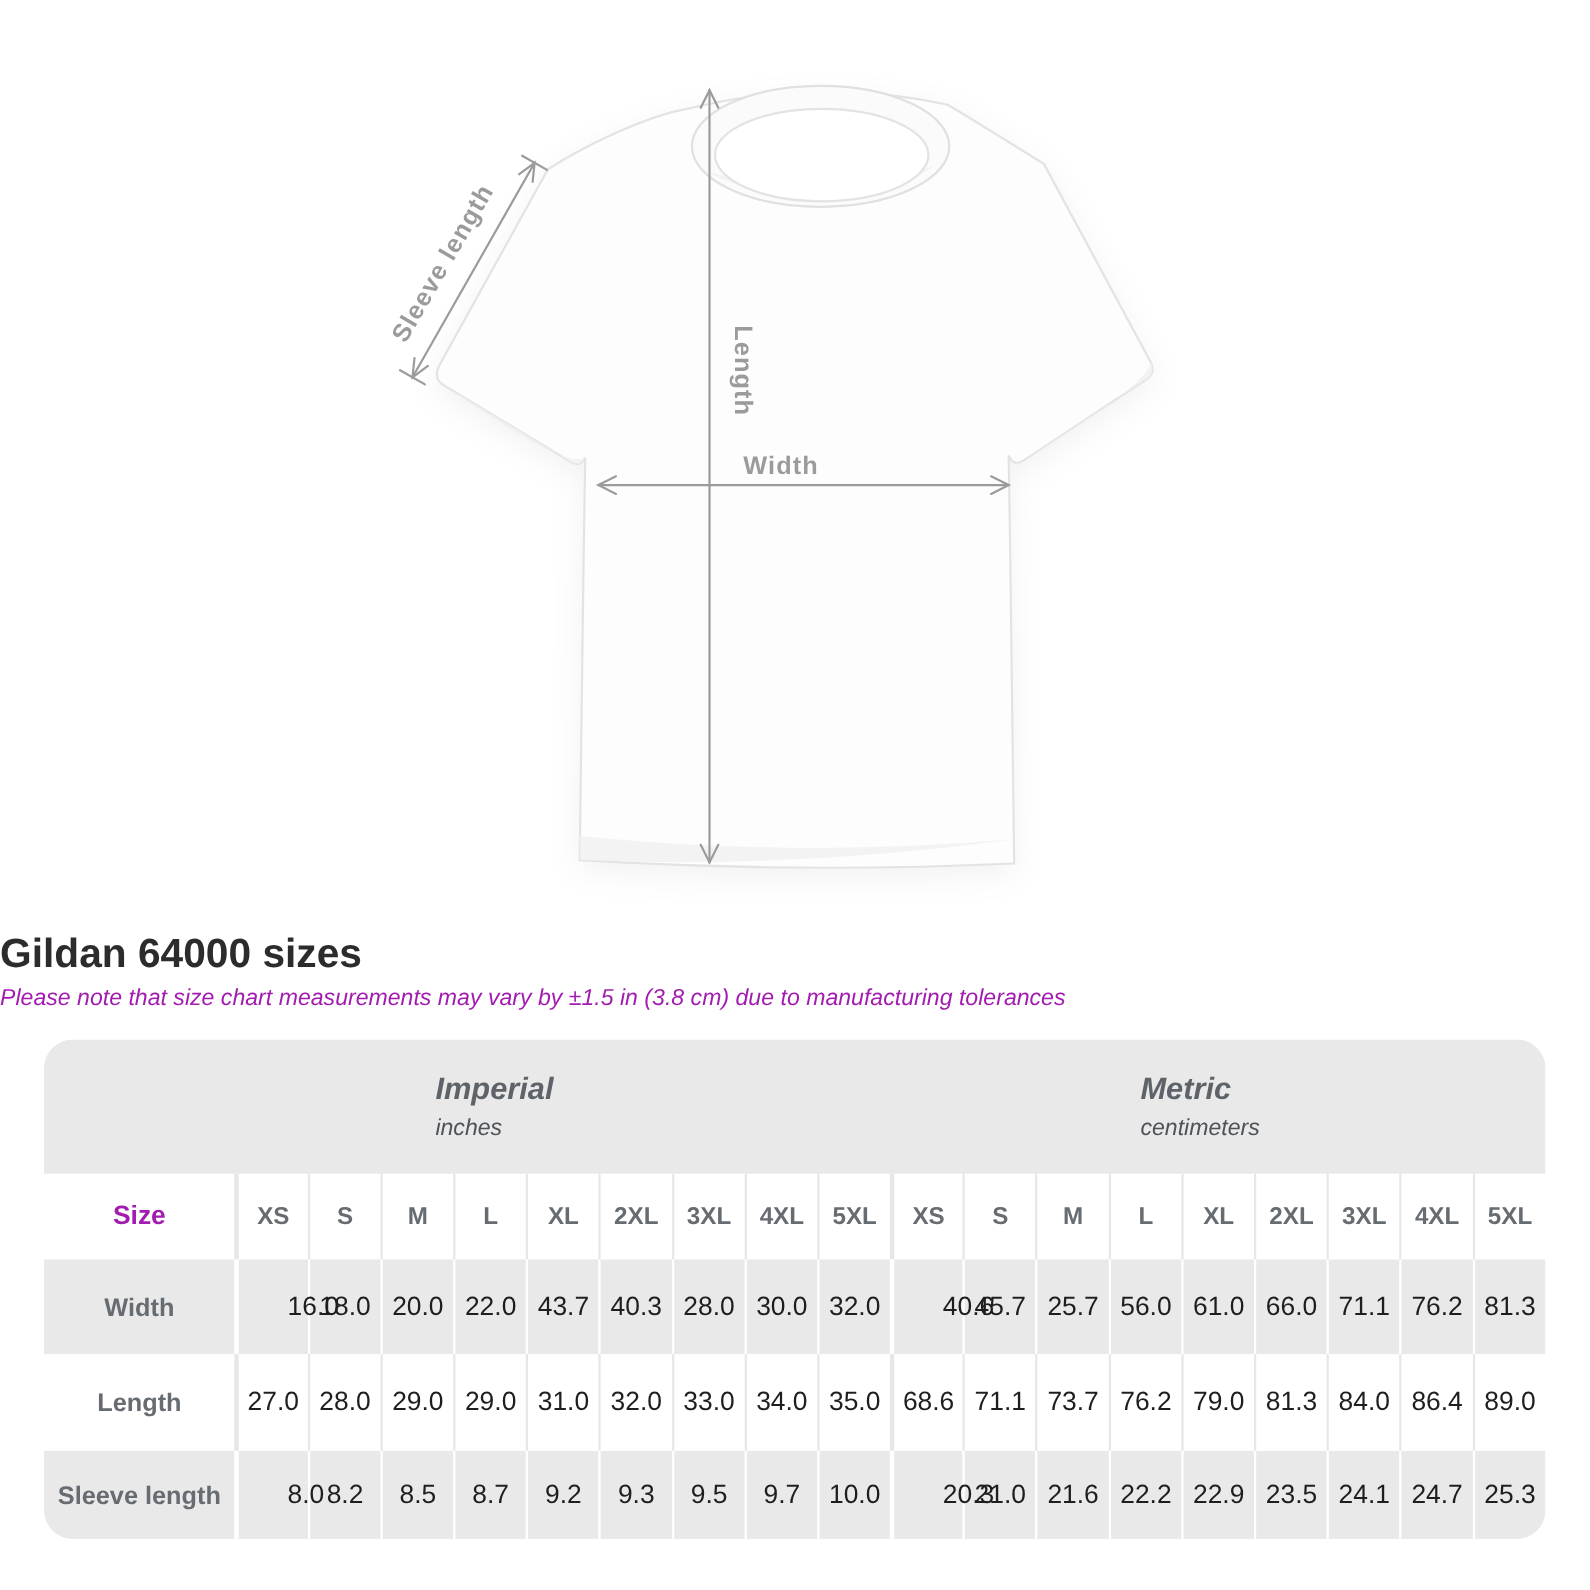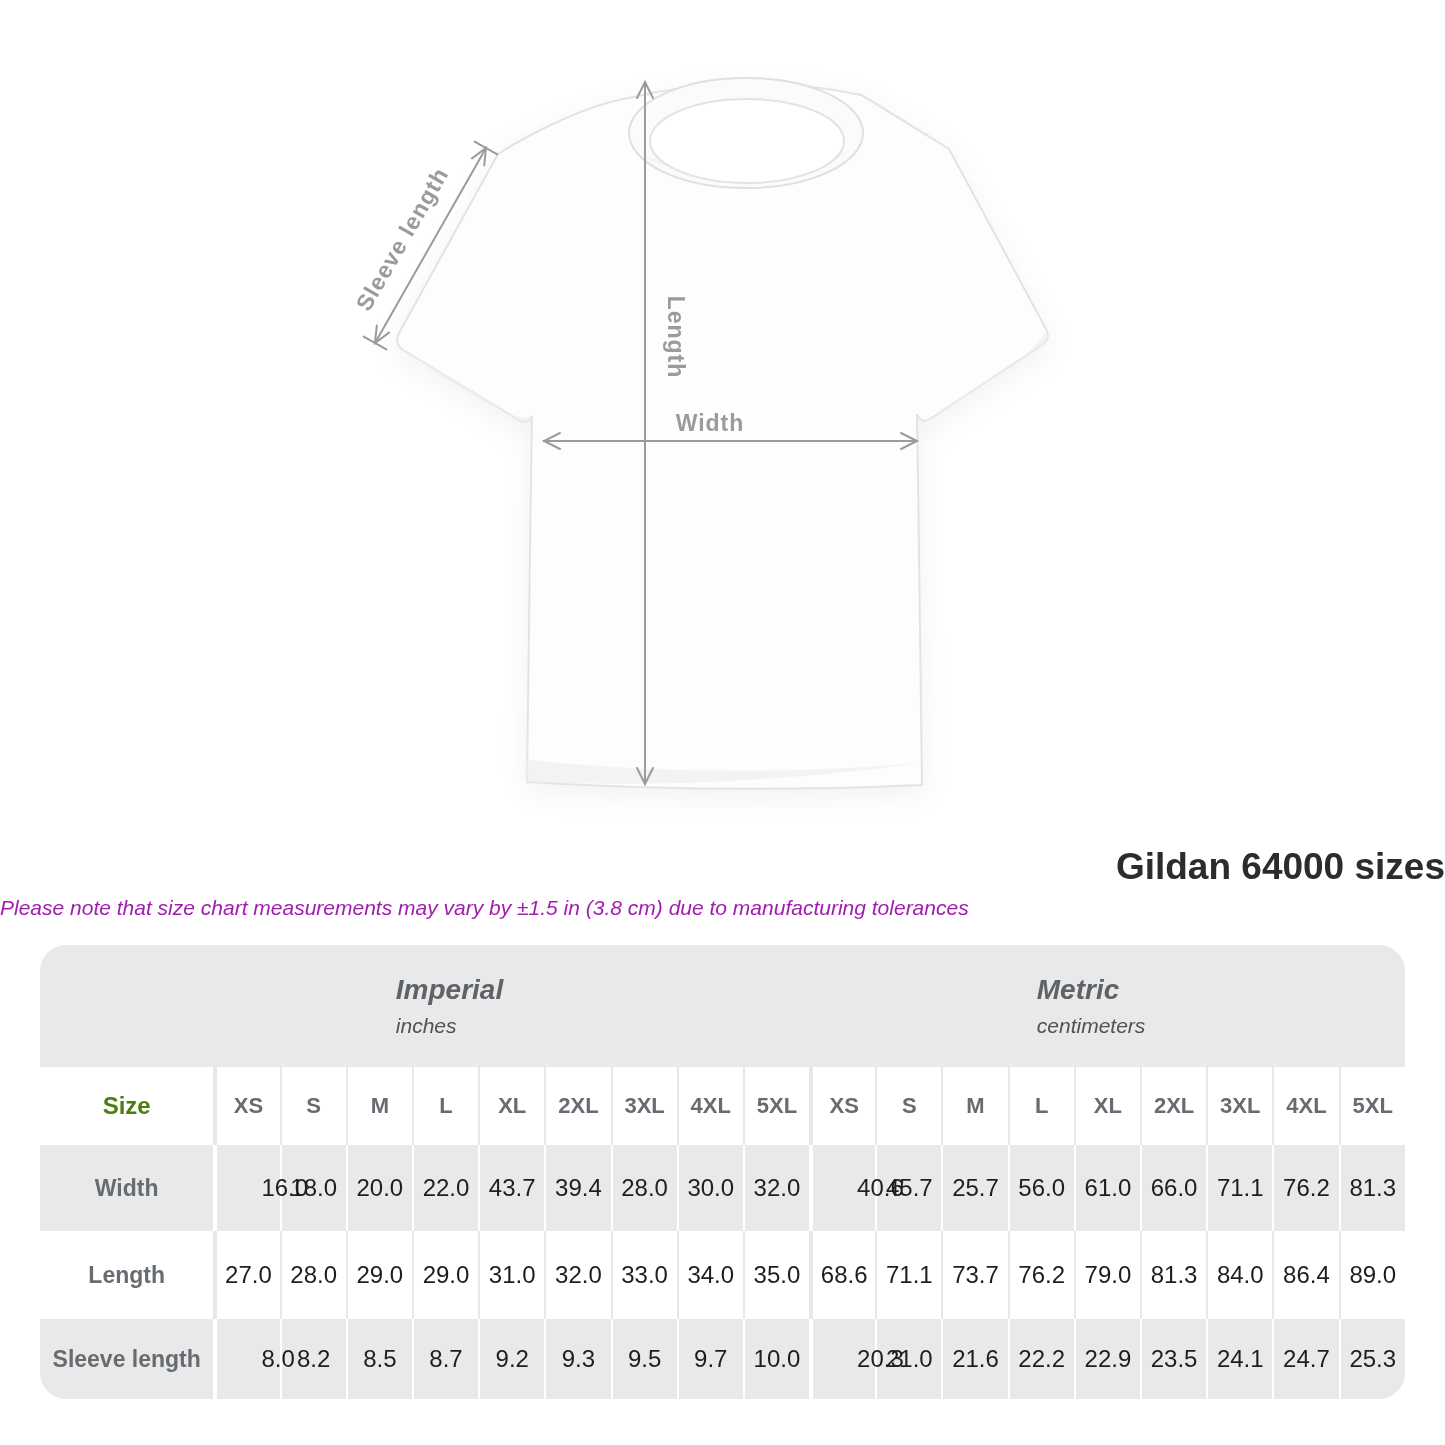--- a/index.html
+++ b/index.html
@@ -10,21 +10,21 @@
   
   .shirt-svg { position: absolute; top: 0; left: 0; }
   .shirt-body { fill: #fdfdfd; stroke: #e3e3e3; stroke-width: 2;
                 filter: drop-shadow(0 8px 14px rgba(0,0,0,0.05)); }
   .shade { fill: #f0f0f0; opacity: 0.8; }
   .dim-line { stroke: #9b9b9b; stroke-width: 2; fill: none; stroke-linecap: round; }
   .dim-label { fill: #9b9b9b; font-weight: bold; font-size: 23px; letter-spacing: 1px;
                font-family: "Liberation Sans", sans-serif; }
 
   
-  .title { position: absolute; top: 846px; left: 0; width: 100%; text-align: right;
+  .title { position: absolute; top: 846px; left: 0; width: 100%; text-align: left;
            font-size: 37px; font-weight: bold; color: #2c2c2c; }
   .subtitle { position: absolute; top: 896px; left: 0; width: 100%; text-align: left;
               font-size: 21px; font-style: italic; color: #a21caf; }
 
   
   .table-wrap { position: absolute; top: 945px; left: 40px; width: 1365px;
                 border-radius: 26px; overflow: hidden; background: #fff; }
   .band { position: relative; height: 122px; background: #e9e9e9; }
   .band-group { position: absolute; top: 50%; transform: translate(-50%, -50%);
                 }
@@ -35,21 +35,21 @@
 
   table.size-table { width: 100%; border-collapse: separate; border-spacing: 0;
                      table-layout: fixed; }
   .size-table th, .size-table td { text-align: center; vertical-align: middle; padding: 0; }
   tr.head  th { height: 78px; }
   tr.r-w   td, tr.r-w  th { height: 86px; }
   tr.r-l   td, tr.r-l  th { height: 88px; }
   tr.r-s   td, tr.r-s  th { height: 80px; }
 
   .hdr { font-weight: bold; color: #666c71; font-size: 22px; margin-left: 48px; }
-  .sizecol { font-weight: bold; color: #4d7c0f; font-size: 24px; }
+  .sizecol { font-weight: bold; color: #a21caf; font-size: 24px; }
   .rowlabel { font-weight: bold; color: #666c71; font-size: 23px; }
   tr.vals td.c { font-size: 24px; color: #1e1e1e; font-weight: normal; }
 
   tr.stripe td, tr.stripe th { background: #e9e9e9; }
   tr.plain .c  { border-left: 2px solid #e7e7e7; }
   tr.plain .c.gs  { border-left-width: 4px; }
   tr.stripe .c { border-left: 2px solid #ffffff; }
   tr.stripe .c.gs { border-left-width: 4px; padding-left: 44px; }
 </style>
 </head>
@@ -154,21 +154,21 @@
         <th class="c hdr">5XL</th>
       </tr>
 
       <tr class="vals stripe r-w">
         <th class="rowlabel">Width</th>
         <td class="c gs">16.0</td>
         <td class="c">18.0</td>
         <td class="c">20.0</td>
         <td class="c">22.0</td>
         <td class="c">43.7</td>
-        <td class="c">39.4</td>
+        <td class="c">40.3</td>
         <td class="c">28.0</td>
         <td class="c">30.0</td>
         <td class="c">32.0</td>
         <td class="c gs">40.6</td>
         <td class="c">45.7</td>
         <td class="c">25.7</td>
         <td class="c">56.0</td>
         <td class="c">61.0</td>
         <td class="c">66.0</td>
         <td class="c">71.1</td>

